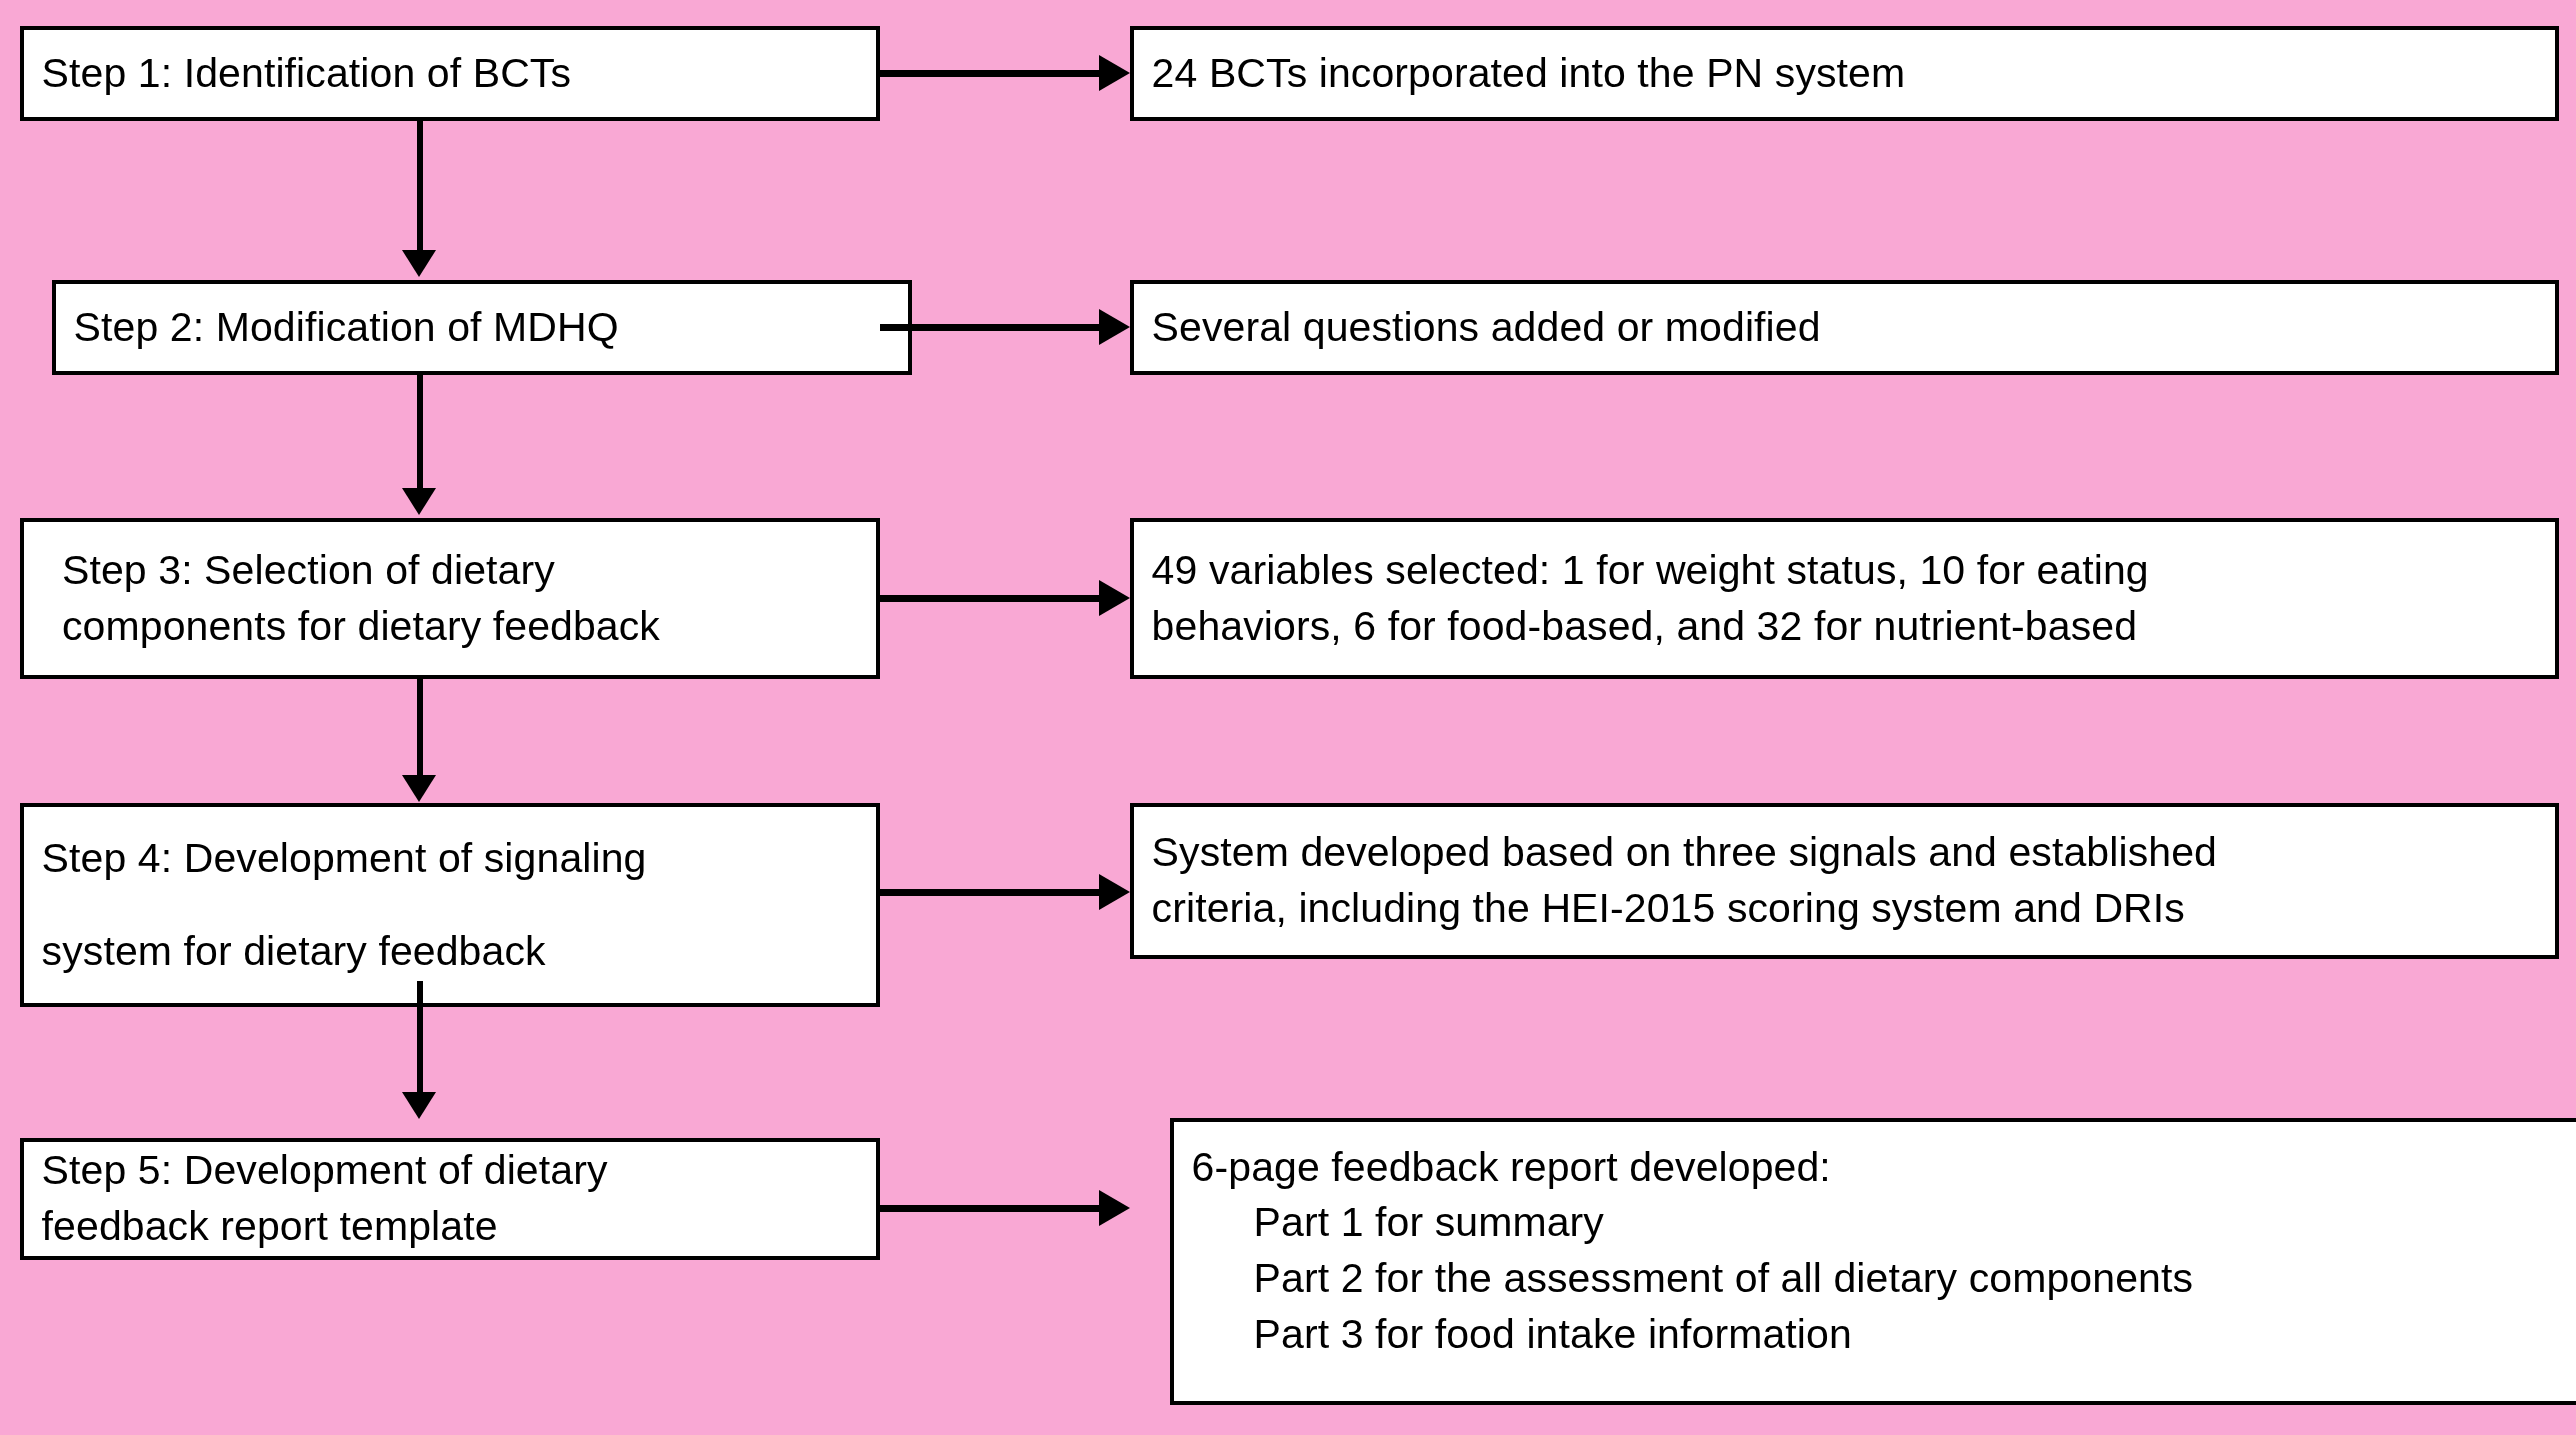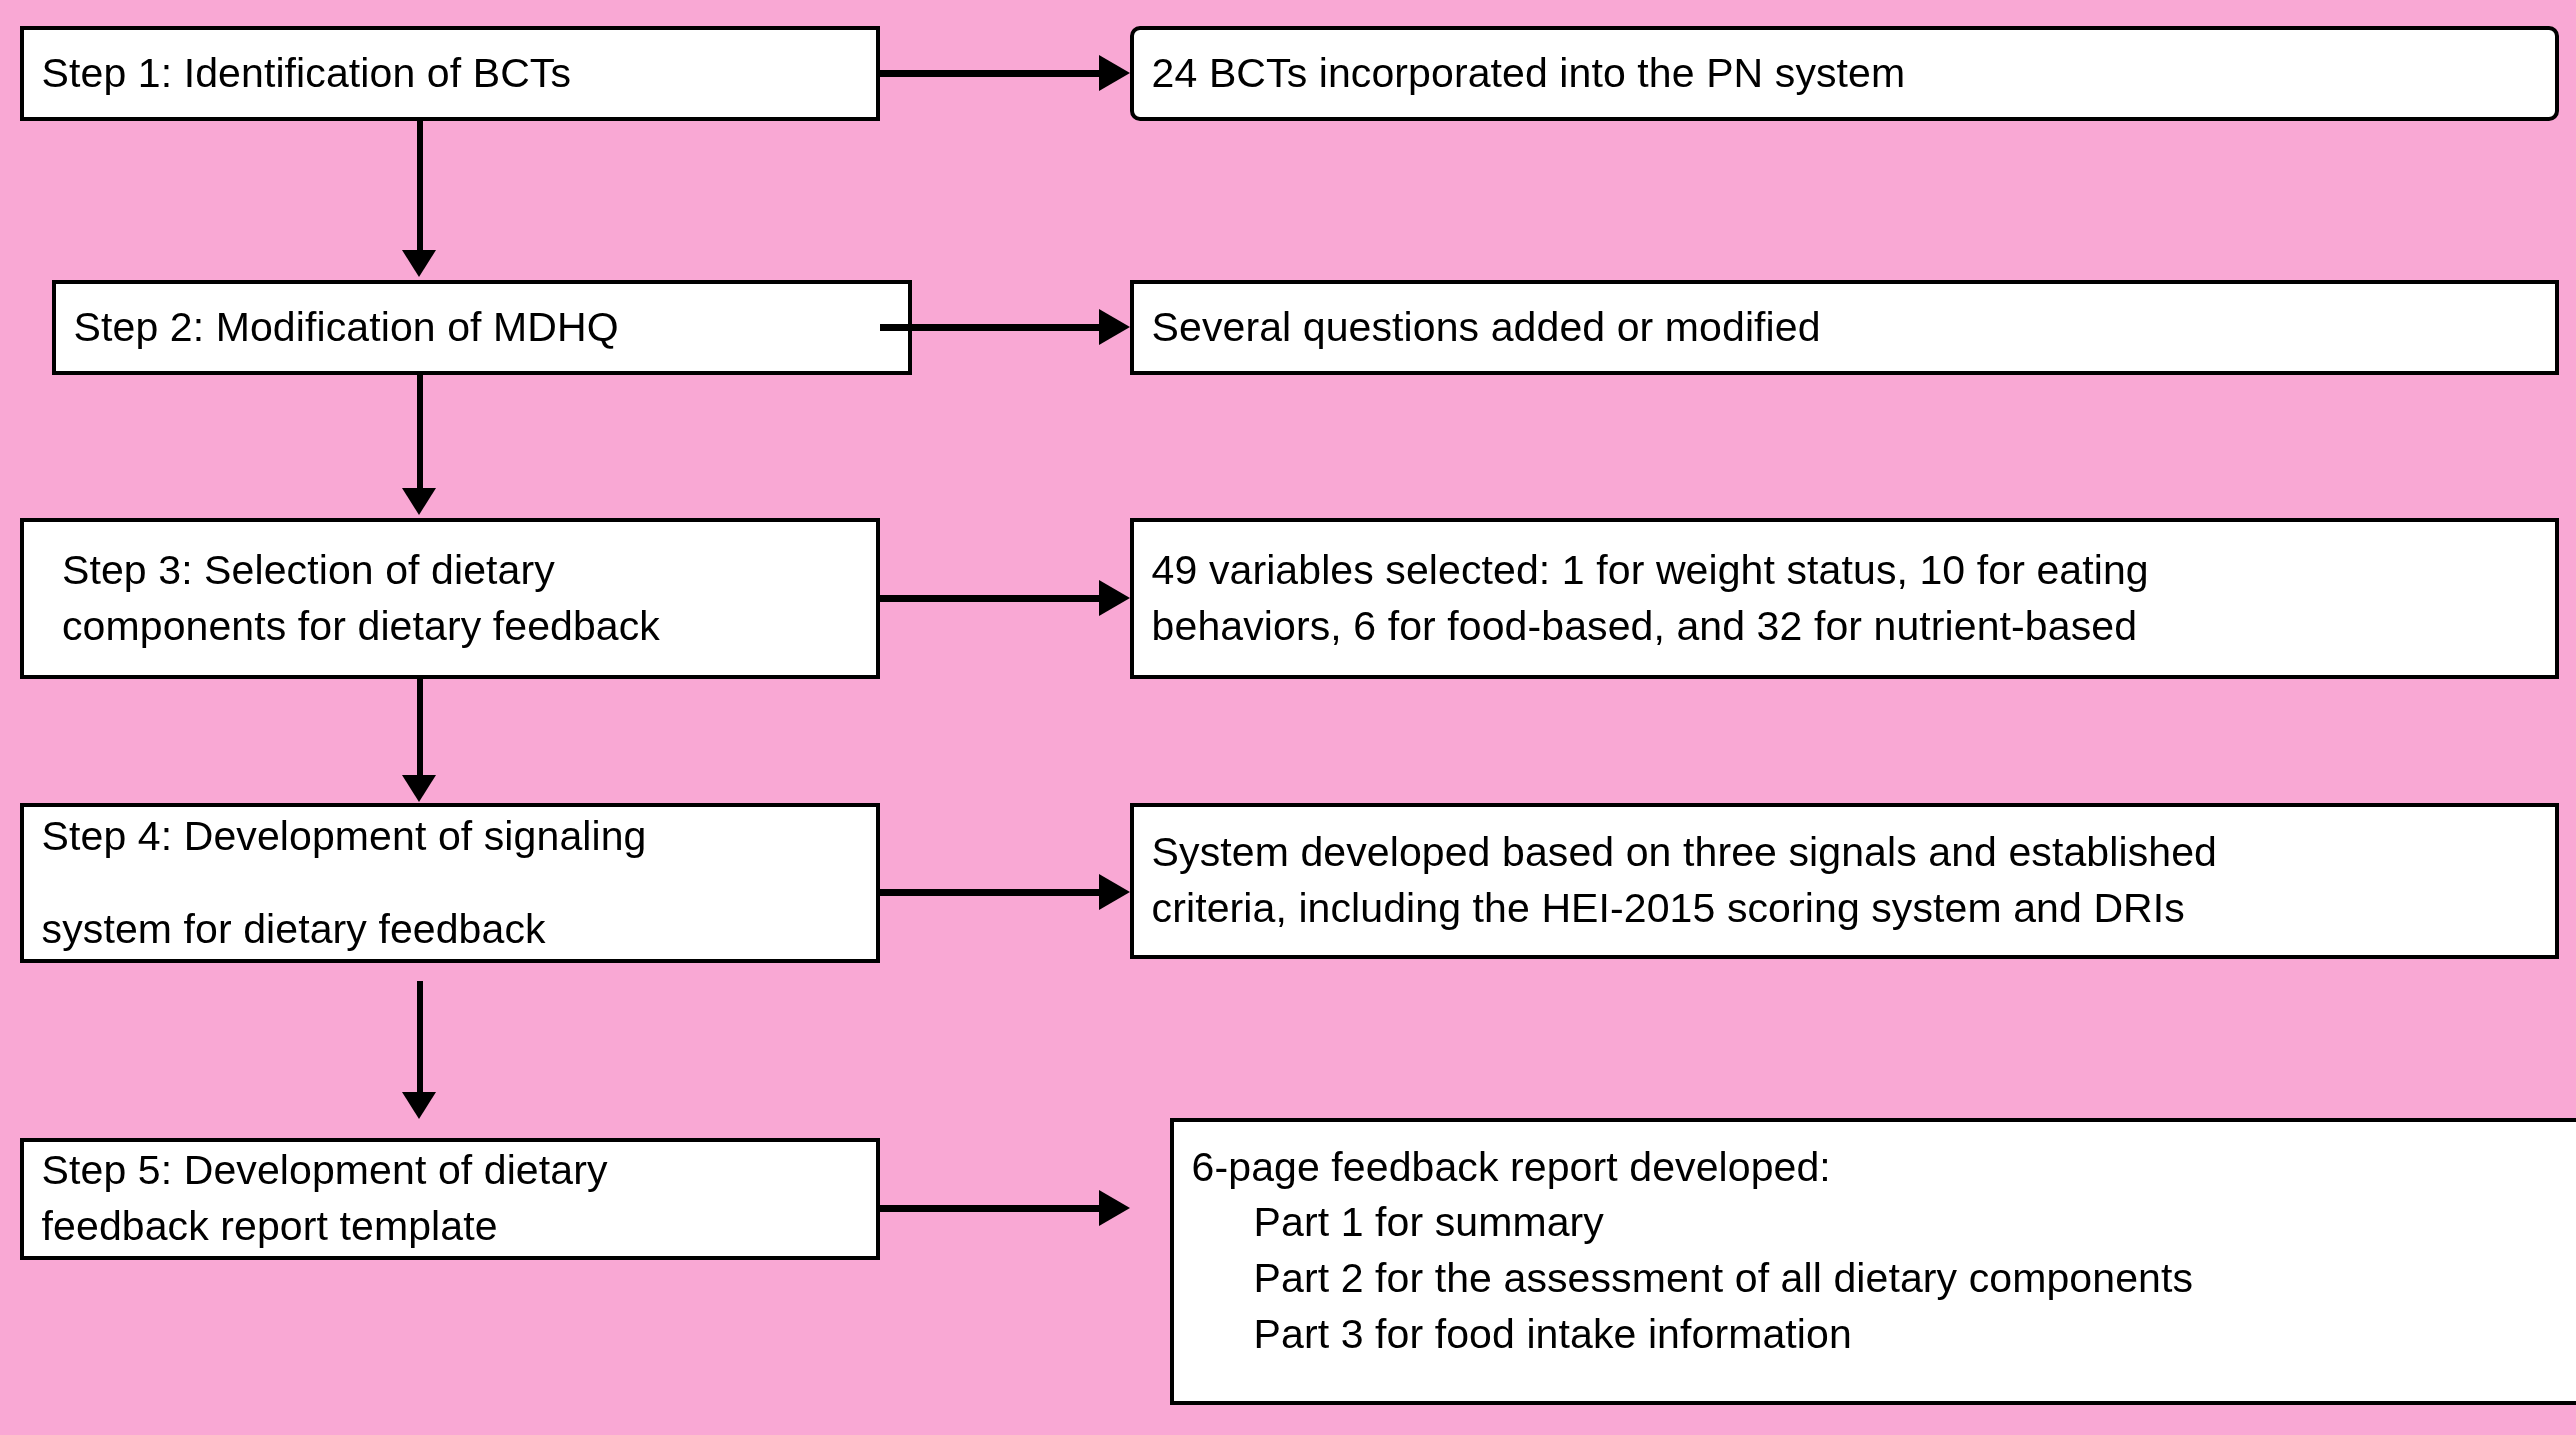--- a/index.html
+++ b/index.html
@@ -43,30 +43,30 @@
   .flow-box .box-line.indented {
     padding-left: 62px;
   }
 
   
   .left-box { left: 20px; width: 860px; }
 
   #box-step1 { top: 26px;   height: 95px; }
   #box-step2 { top: 280px;  height: 95px; margin-left: 32px; }
   #box-step3 { top: 518px;  height: 161px; padding-left: 38px; }
-  #box-step4 { top: 803px; height: 160px; gap: 37px; }
+  #box-step4 { top: 803px; height: 204px; gap: 37px; }
   #box-step5 { top: 1118px; height: 120px; }
 
   
   #box-step5 { height: 122px; margin-top: 20px; }
 
   
   .right-box { left: 1130px; width: 1429px; }
 
-  #box-out1 { top: 26px;   height: 95px; border-radius: 10px; }
+  #box-out1 { top: 26px;   height: 95px; }
   #box-out2 { top: 280px;  height: 95px; }
   #box-out3 { top: 518px;  height: 161px; }
   #box-out4 { top: 803px; height: 156px; }
   #box-out5 { top: 1118px; height: 287px; justify-content: flex-start; padding-top: 17.6px; margin-left: 40px; }
 
   
   .v-connector {
     position: absolute;
     left: 417px;
     width: 6px;

